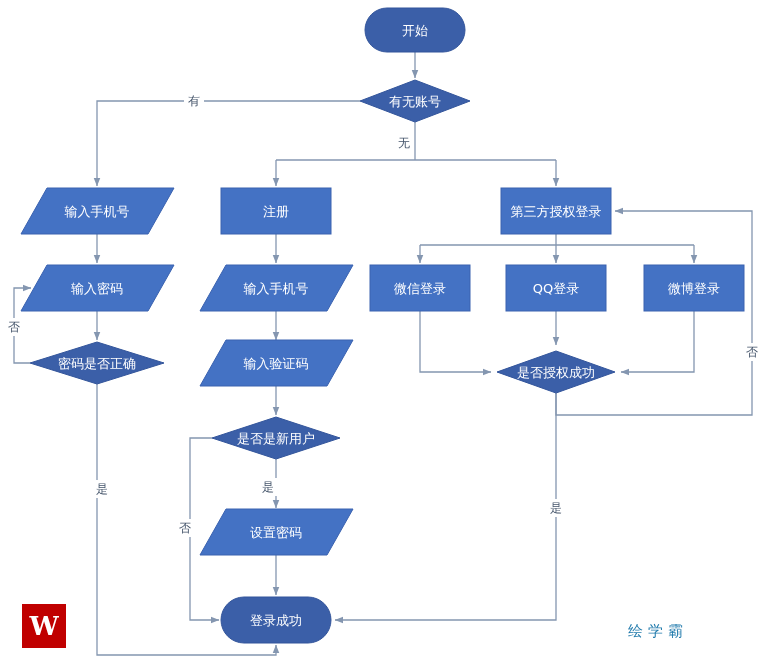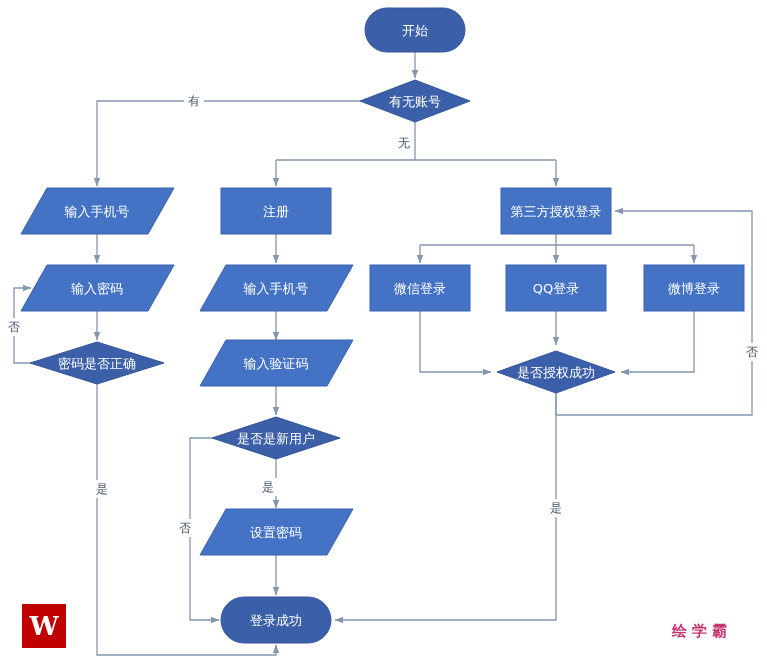--- a/index.html
+++ b/index.html
@@ -8,21 +8,21 @@
   svg#flow{position:absolute;left:0;top:0;width:767px;height:670px;}
   .node-label{fill:#ffffff;font-size:13px;font-family:"DejaVu Sans","Liberation Sans",sans-serif;text-anchor:middle;dominant-baseline:middle;}
   .edge-label{fill:#44546A;font-size:12px;font-family:"DejaVu Sans","Liberation Sans",sans-serif;text-anchor:middle;dominant-baseline:middle;}
   .edge{stroke:#8496B0;stroke-width:1.3;fill:none;}
   .shape-rect{fill:#4472C4;stroke:#3A62B0;stroke-width:1;}
   .shape-diamond{fill:#3B5FA8;stroke:#33559B;stroke-width:1;}
   .shape-para{fill:#4472C4;stroke:#3A62B0;stroke-width:1;}
   .shape-term{fill:#3B5FA8;stroke:#33559B;stroke-width:1;}
   #logo{position:absolute;left:22px;top:604px;width:44px;height:44px;background:#C00000;display:flex;align-items:center;justify-content:center;}
   #logo .glyph{color:#fff;font-size:26px;font-weight:bold;line-height:1;font-family:"DejaVu Serif","Liberation Serif",serif;}
-  #watermark{position:absolute;left:628px;top:622px;color:#be185d;font-size:15px;font-weight:bold;letter-spacing:5px;opacity:.88;font-family:"DejaVu Sans","Liberation Sans",sans-serif;margin-left:44px;}
+  #watermark{position:absolute;left:628px;top:622px;color:#0369a1;font-size:15px;font-weight:normal;letter-spacing:5px;opacity:.88;font-family:"DejaVu Sans","Liberation Sans",sans-serif;}
 </style>
 </head>
 <body>
 
 <div id="canvas">
 
   <svg id="flow" viewBox="0 0 767 670">
     <defs>
       <marker id="arrow" markerWidth="8" markerHeight="8" refX="6.4" refY="3" orient="auto" markerUnits="strokeWidth">
         <path d="M0,0.4 L6.6,3 L0,5.6 z" fill="#8496B0"></path>

